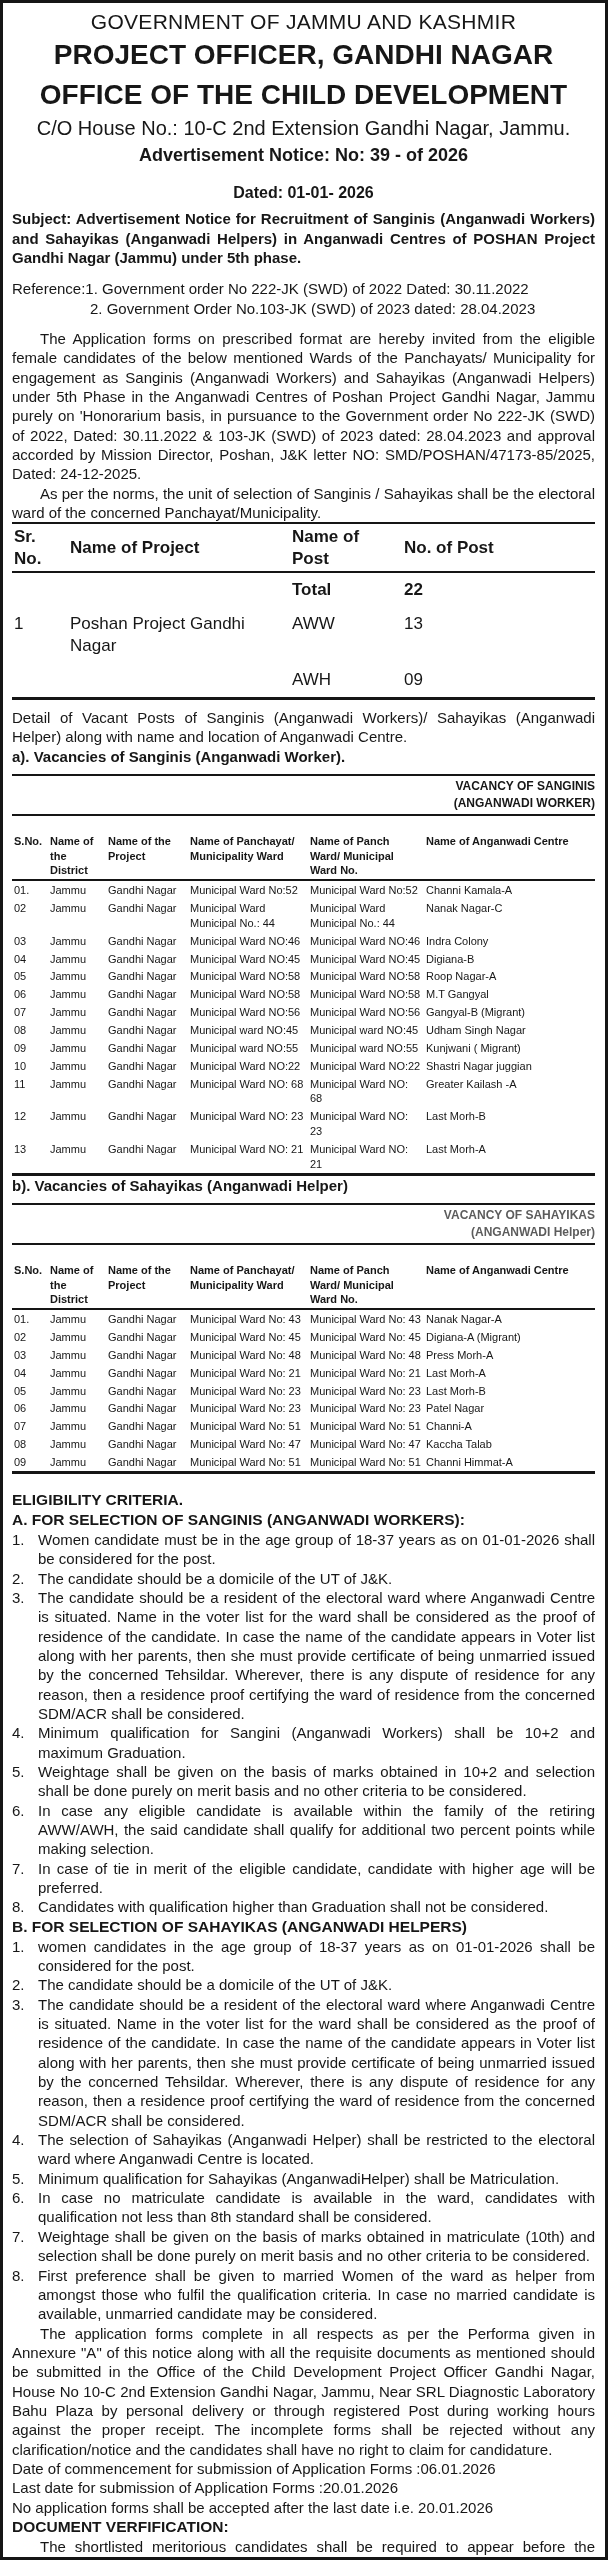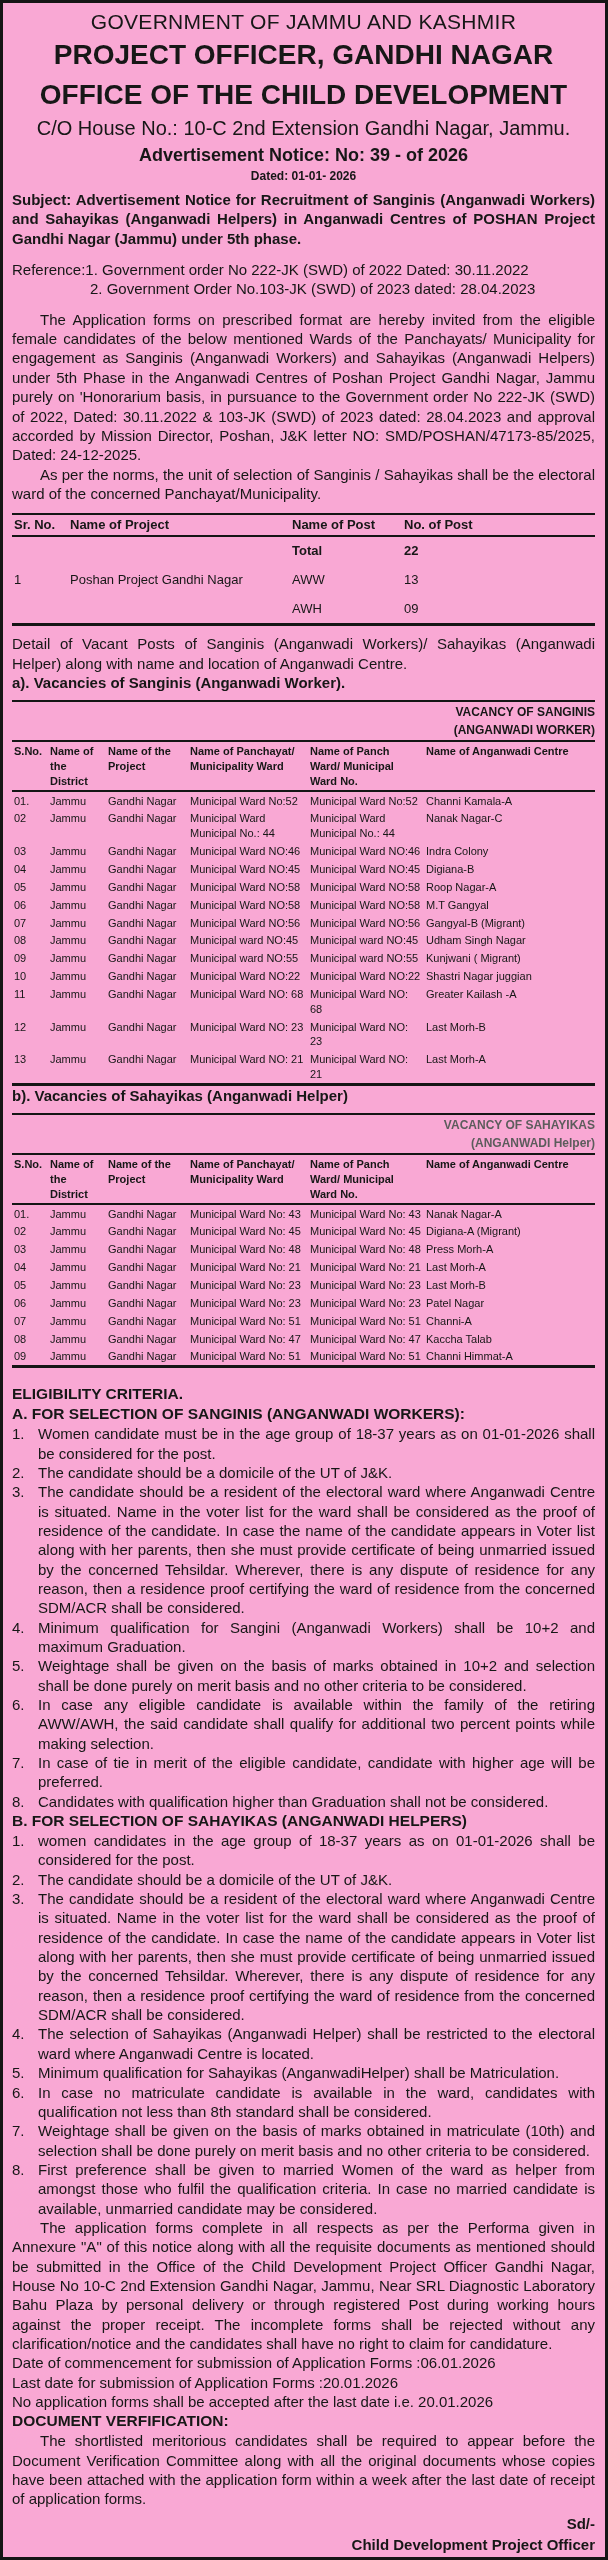--- a/index.html
+++ b/index.html
@@ -1,61 +1,61 @@
 <!DOCTYPE html>
 <html><head>
 <meta charset="utf-8">
 <style>
   * { margin:0; padding:0; box-sizing:border-box; }
   html,body { background:#8f8f8d; }
   .page {
     width:608px; height:2560px; margin:0 auto;
-    background:#f9a8d4; color:#171717;
+    background:#ffffff; color:#171717;
     border:3px solid #151515;
     padding:5px 10px 4px 9px;
     font-family:"Liberation Sans", sans-serif;
     font-size:15px; line-height:1.29;
     overflow:hidden;
   }
   .center { text-align:center; }
   .h-govt   { font-size:21px; letter-spacing:0.3px; }
   .h-office { font-size:28px; font-weight:bold; line-height:1.42; }
   .h-addr   { font-size:20px; margin-top:1px; }
   .h-adv    { font-size:18px; font-weight:bold; margin-top:3px; }
-  .h-dated  { font-size:12px; font-weight:bold; margin-top:1px; }
+  .h-dated  { font-size:16px; font-weight:bold; margin-top:15px; }
 
   .subject { font-weight:bold; text-align:justify; margin-top:6px; }
   .refs    { margin-top:12px; }
   .ref2    { padding-left:78px; }
   .para    { text-align:justify; margin-top:11px; }
   .para .ind, .ind { text-indent:28px; }
   .para.tight { margin-top:0; }
 
   
   table { width:100%; border-collapse:collapse; }
-  .posts-table { margin-top:10px; font-size:13px; }
+  .posts-table { font-size:17px; }
   .posts-table th {
     text-align:left; font-weight:bold; padding:2px 2px 1px 2px;
     border-top:2px solid #151515; border-bottom:2px solid #151515;
   }
   .posts-table td { padding:6px 2px; vertical-align:top; }
   .posts-table tbody { border-bottom:3px solid #151515; }
   .posts-table .total td { font-weight:bold; }
 
   .detail-para { text-align:justify; margin-top:8px; }
   .sec-heading { font-weight:bold; font-size:15px; }
 
   
   .vwrap { margin-top:8px; border-top:2px solid #151515; }
   .vtitle { text-align:right; font-weight:bold; font-size:12px; line-height:1.45; padding:2px 0 1px 0; }
   .vtitle.gray { color:#5c5c5c; }
   .vtable { font-size:11px; }
   .vtable th {
     text-align:left; font-weight:bold; vertical-align:top;
-    padding:2px 2px 1px 2px; line-height:1.35;
+    padding:18px 2px 1px 2px; line-height:1.35;
     border-top:2px solid #151515; border-bottom:2px solid #151515;
   }
   .vtable td { padding:2px 2px 1px 2px; vertical-align:top; line-height:1.35; }
   .vtable tbody { border-bottom:3px solid #151515; }
 
   
   .crit-title { font-weight:bold; font-size:15.5px; margin-top:16px; }
   .crit-sub   { font-weight:bold; font-size:15.5px; }
   .li { display:flex; }
   .li .num { flex:0 0 26px; }

